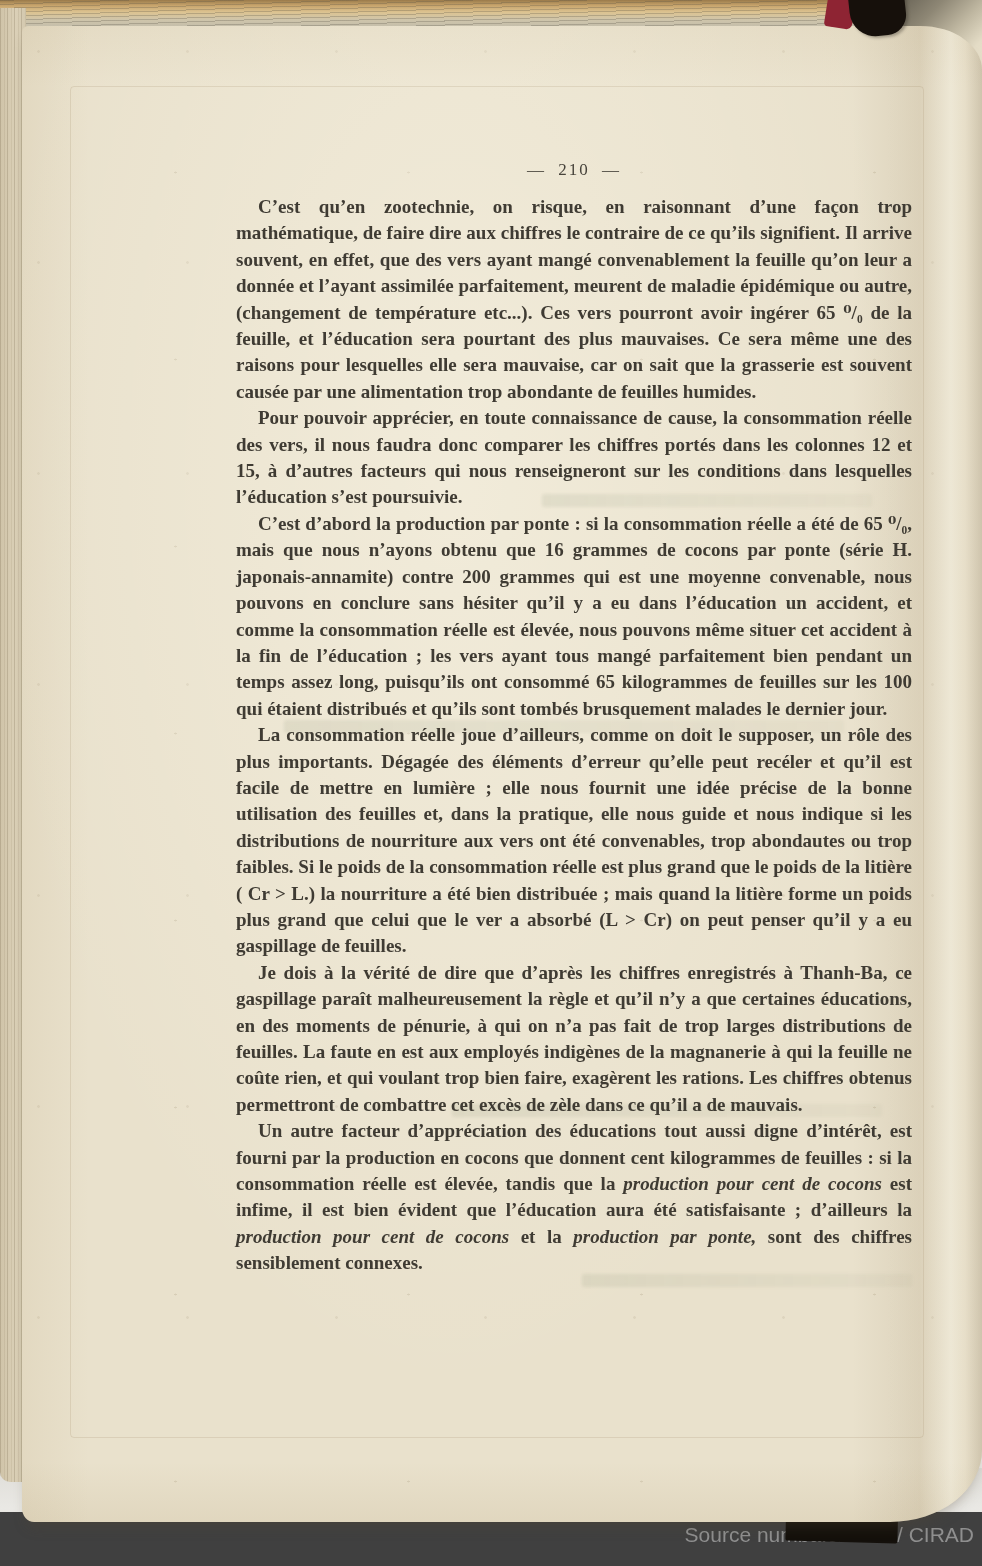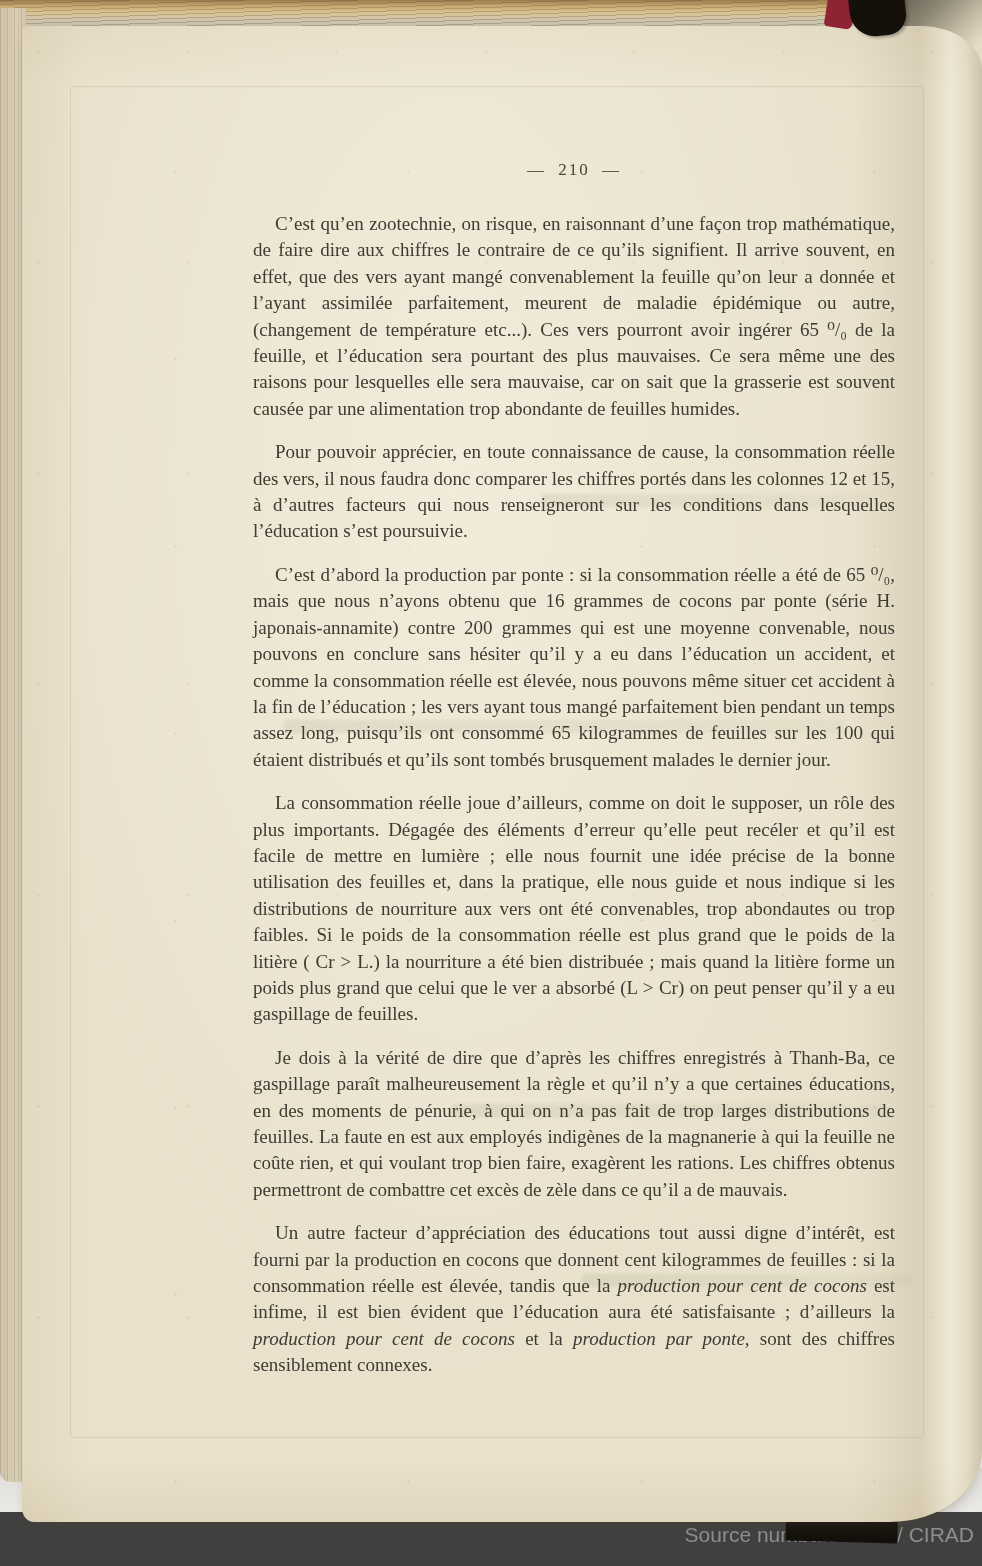--- a/index.html
+++ b/index.html
@@ -114,21 +114,21 @@
     position:absolute;left:214px;top:134px;width:676px;z-index:2;
     text-align:center;font-size:17px;letter-spacing:2px;word-spacing:6px;
     color:#47433b;
   }
   .page-text{
     position:absolute;left:214px;top:168px;width:676px;z-index:2;
     color:#3f3b33;
     font-size:19px;line-height:26.4px;
     text-align:justify;
   }
-  .page-text p.para{margin:17px;text-indent:22px;}
+  .page-text p.para{margin:0;text-indent:22px;font-weight:bold;}
   .page-text span.it{font-style:italic;}
 </style>
 </head>
 <body>
 
 <div class="scene">
 
   <div class="bg-bottom"></div>
 
   <div class="watermark-bar">

